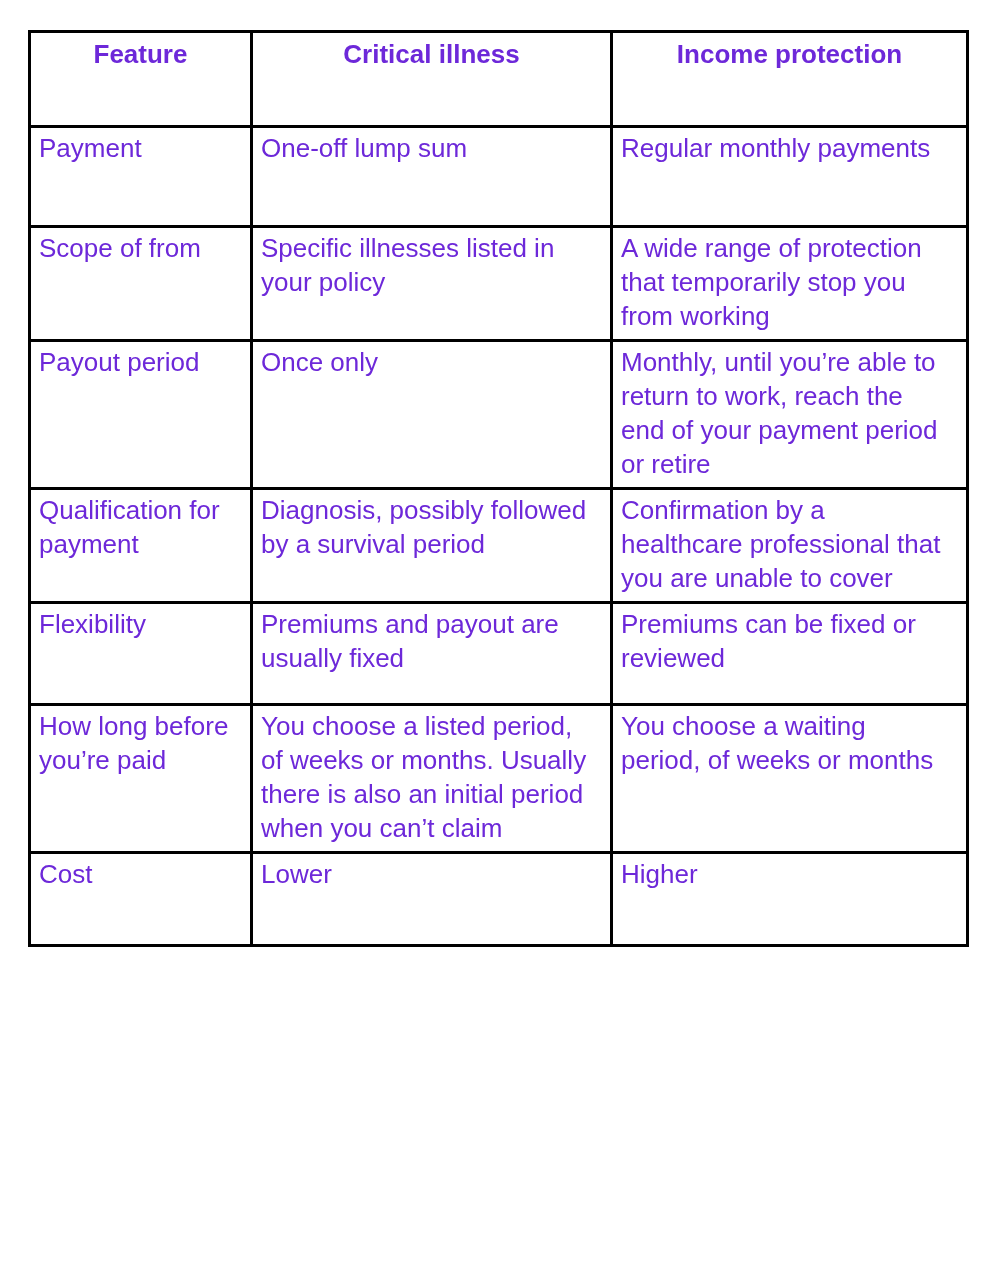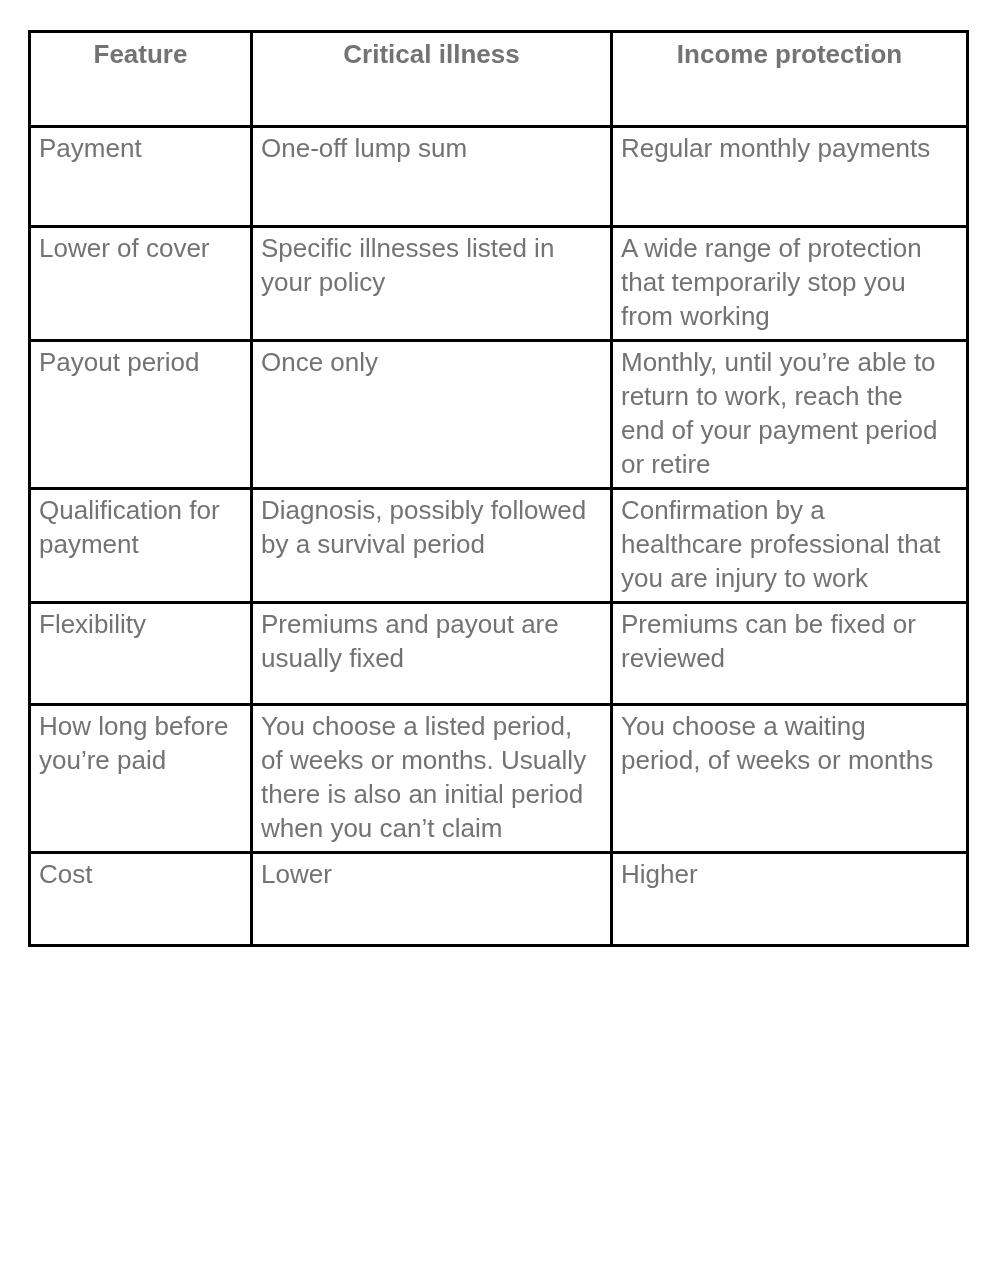--- a/index.html
+++ b/index.html
@@ -20,21 +20,21 @@
   col.c1 { width: 222px; }
   col.c2 { width: 360px; }
   col.c3 { width: 356px; }
   th, td {
     border: 3px solid #000000;
     vertical-align: top;
     text-align: left;
     padding: 3px 8px 6px 8px;
     font-size: 26px;
     line-height: 34px;
-    color: #737373;
+    color: #6d28d9;
     white-space: pre-line;
     overflow: hidden;
     font-weight: 400;
   }
   th {
     font-weight: 700;
     text-align: center;
     padding-top: 4px;
   }
   tr.rh  { height: 95px; }
@@ -65,21 +65,21 @@
       <th>Income protection</th>
     </tr>
   </thead>
   <tbody>
     <tr class="r0">
       <td>Payment</td>
       <td>One-off lump sum</td>
       <td>Regular monthly payments</td>
     </tr>
     <tr class="r1">
-      <td>Lower of cover</td>
+      <td>Scope of from</td>
       <td>Specific illnesses listed in
 your policy</td>
       <td>A wide range of protection
 that temporarily stop you
 from working</td>
     </tr>
     <tr class="r2">
       <td>Payout period</td>
       <td>Once only</td>
       <td>Monthly, until you’re able to
@@ -87,21 +87,21 @@
 end of your payment period
 or retire</td>
     </tr>
     <tr class="r3">
       <td>Qualification for
 payment</td>
       <td>Diagnosis, possibly followed
 by a survival period</td>
       <td>Confirmation by a
 healthcare professional that
-you are injury to work</td>
+you are unable to cover</td>
     </tr>
     <tr class="r5">
       <td>Flexibility</td>
       <td>Premiums and payout are
 usually fixed</td>
       <td>Premiums can be fixed or
 reviewed</td>
     </tr>
     <tr class="r8">
       <td>How long before

